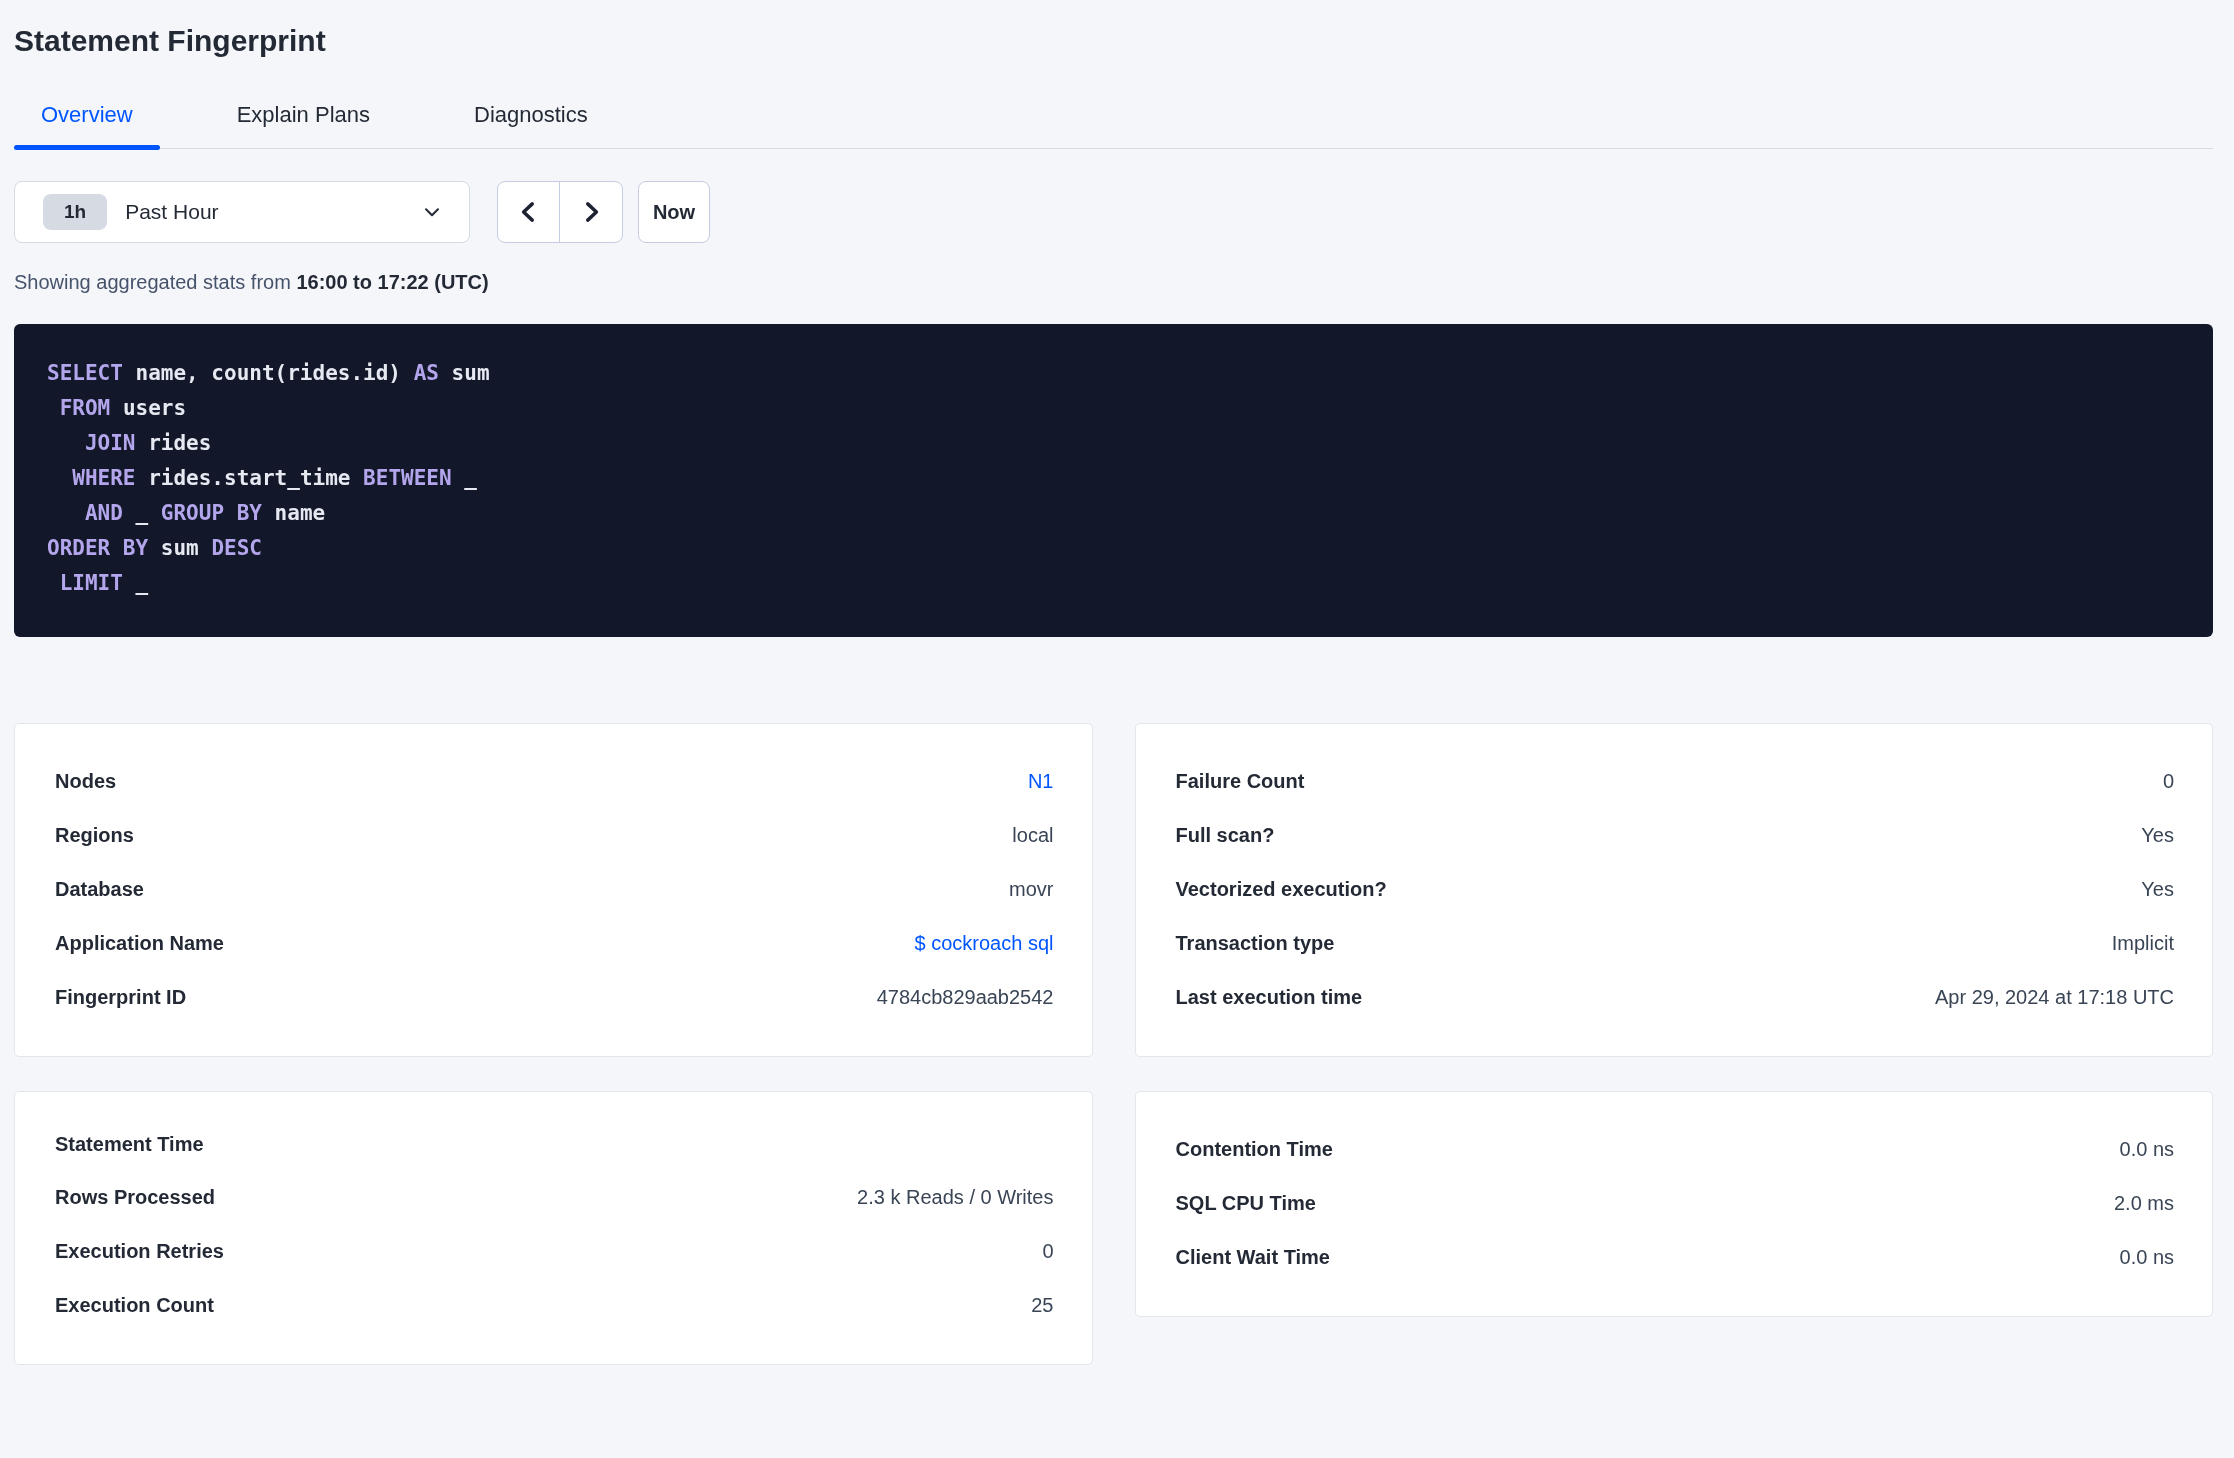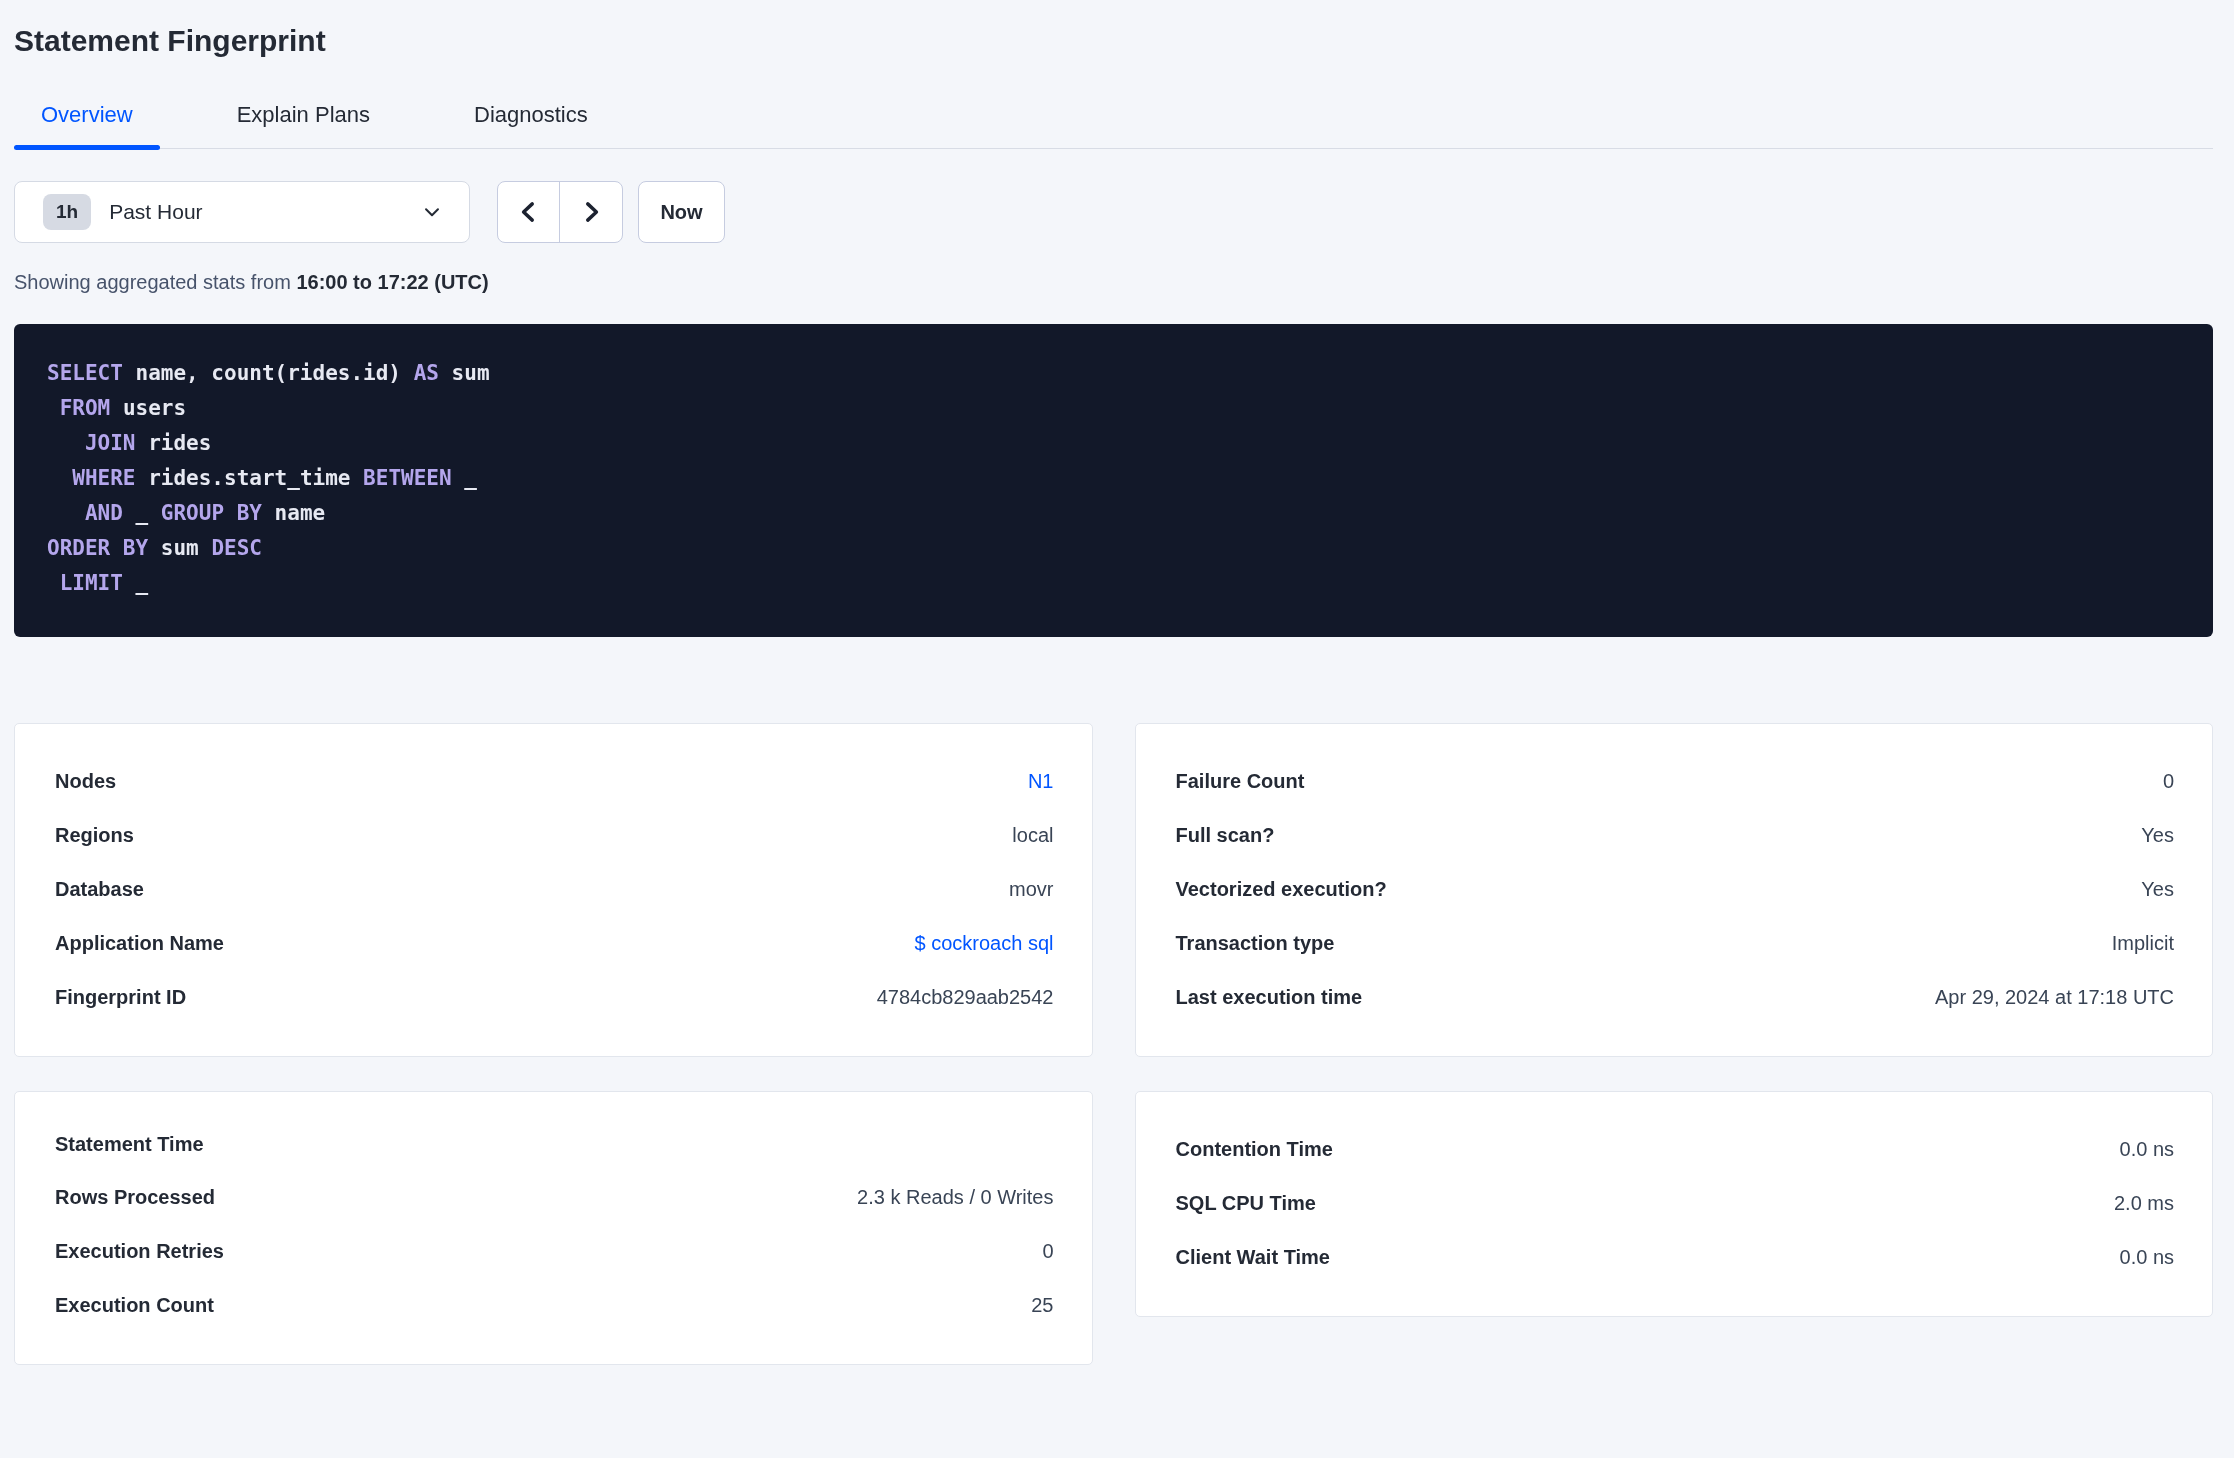--- a/index.html
+++ b/index.html
@@ -23,26 +23,26 @@
   .page{padding:24px 21px 0 14px;}
   .page-title{font-size:30px;font-weight:700;margin:0;color:var(--ink);}
   
   .tabs{display:flex;border-bottom:1px solid #d8dce5;margin-top:24px;}
   .tab{position:relative;padding:20px 27px;font-size:22px;color:var(--ink);margin-right:50px;cursor:pointer;}
   .tab.active{color:var(--accent);}
   .tab.active::after{content:"";position:absolute;left:0;right:0;bottom:-2px;height:5px;background:var(--accent);border-radius:3px;}
   
   .controls{display:flex;margin-top:32px;align-items:stretch;height:62px;}
   .dropdown{width:456px;background:#fff;border:1px solid #d5dae4;border-radius:8px;display:flex;align-items:center;padding:0 26px 0 28px;cursor:pointer;}
-  .badge{background:#d6dae3;border-radius:8px;font-weight:700;font-size:19px;padding:7px 13px;color:var(--ink);}
+  .badge{background:#d6dae3;border-radius:8px;font-weight:700;font-size:19px;padding:7px 21px;color:var(--ink);}
   .dropdown-label{font-size:21px;margin-left:18px;flex:1;color:var(--ink);}
   .pager{display:flex;margin-left:27px;border:1px solid var(--ctl-border);border-radius:8px;background:#fff;}
   .pager-btn{width:62px;display:flex;align-items:center;justify-content:center;cursor:pointer;}
   .pager-btn.prev{border-right:1px solid var(--ctl-border);}
-  .now-btn{margin-left:15px;width:87px;background:#fff;border:1px solid var(--ctl-border);border-radius:8px;
+  .now-btn{margin-left:15px;width:72px;background:#fff;border:1px solid var(--ctl-border);border-radius:8px;
     font-size:20px;font-weight:700;color:var(--ink);display:flex;align-items:center;justify-content:center;cursor:pointer;
     font-family:"Liberation Sans",sans-serif;}
   .icon{display:inline-flex;align-items:center;justify-content:center;}
   
   .stats-line{margin-top:28px;font-size:20px;color:var(--ink-muted);}
   .stats-line b{color:var(--ink);font-weight:700;}
   
   .sql-box{margin-top:30px;background:var(--code-bg);border-radius:6px;padding:32px 30px 36px 33px;}
   .sql-line{font-family:"DejaVu Sans Mono",monospace;font-weight:700;font-size:21px;line-height:35px;
     color:var(--code-text);white-space:pre;}

